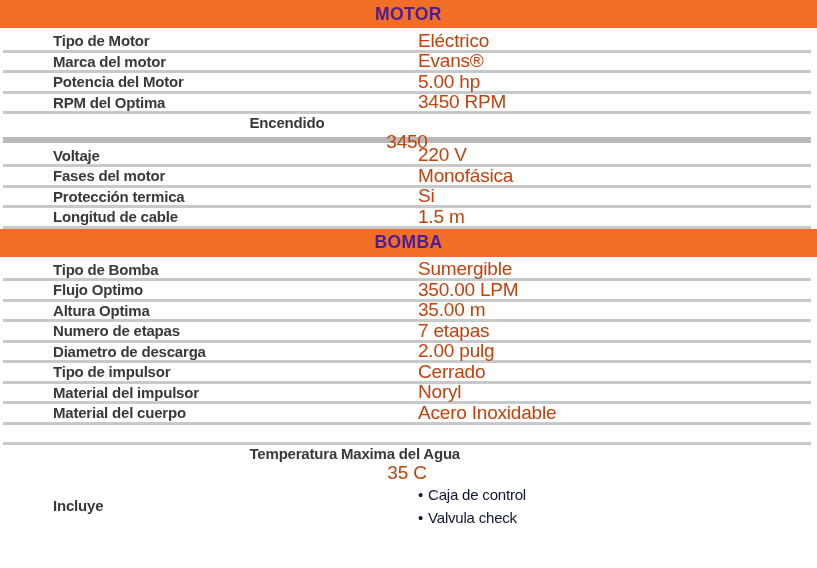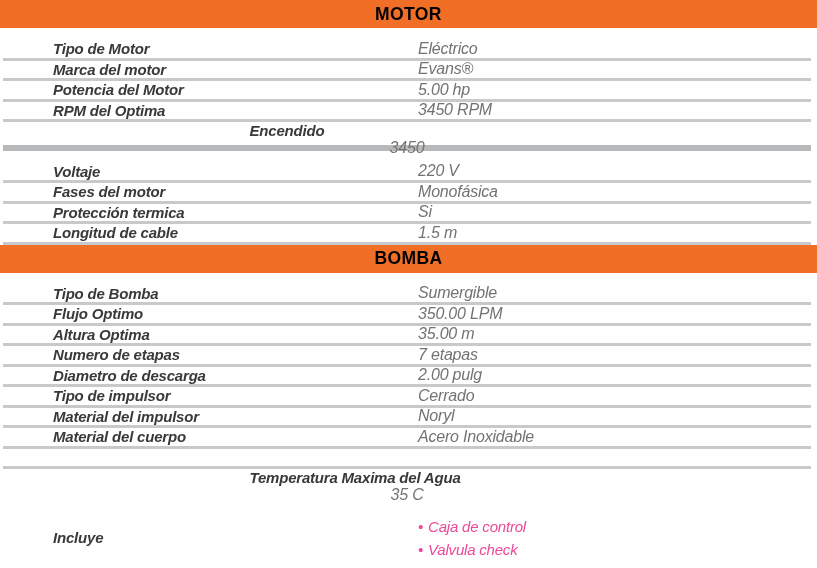--- a/index.html
+++ b/index.html
@@ -7,66 +7,66 @@
     width: 817px;
     height: 568px;
     background: #ffffff;
     overflow: hidden;
     font-family: "Liberation Sans", sans-serif;
   }
   #spec-table { width: 817px; }
   .section-header {
     height: 28px;
     background: #f06e26;
-    color: #000000;
+    color: #4c1d95;
     display: flex;
     align-items: center;
     justify-content: center;
     font-weight: bold;
     font-size: 17.5px;
     letter-spacing: 0.4px;
   }
-  .rows-wrap { margin: 12px 6px 0 3px; font-style: italic; }
+  .rows-wrap { margin: 4px 6px 0 3px; }
   .spec-row {
     display: flex;
     align-items: center;
     height: 20.5px;
     border-bottom: 3px solid #c7c9cb;
   }
   .spec-row.no-border { border-bottom: none; flex-direction: column; }
   .spec-label {
     width: 415px;
     padding-left: 50px;
     font-weight: bold;
     font-size: 15px;
     color: #39393b;
     letter-spacing: -0.2px;
     white-space: nowrap;
   }
   .spec-value {
-    font-size: 16px;
-    color: #737373;
+    font-size: 19px;
+    color: #c2410c;
     letter-spacing: -0.2px;
     white-space: nowrap;
   }
   .group-divider {
     height: 6px;
     background: #b7b9bb;
     margin: 2px 6px 2px 3px;
   }
   .incluye-block {
     display: flex;
     align-items: center;
     padding-top: 13px;
   }
   .incluye-block .spec-label { line-height: 23px; }
   .bullet-list { list-style: none; }
   .bullet-item {
     font-size: 15px;
-    color: #ec4899;
+    color: #0f172a;
     letter-spacing: -0.2px;
     line-height: 23px;
     white-space: nowrap;
   }
   .bullet-glyph { margin-right: 5px; }
 </style>
 </head>
 <body>
 
 <div id="spec-table">

